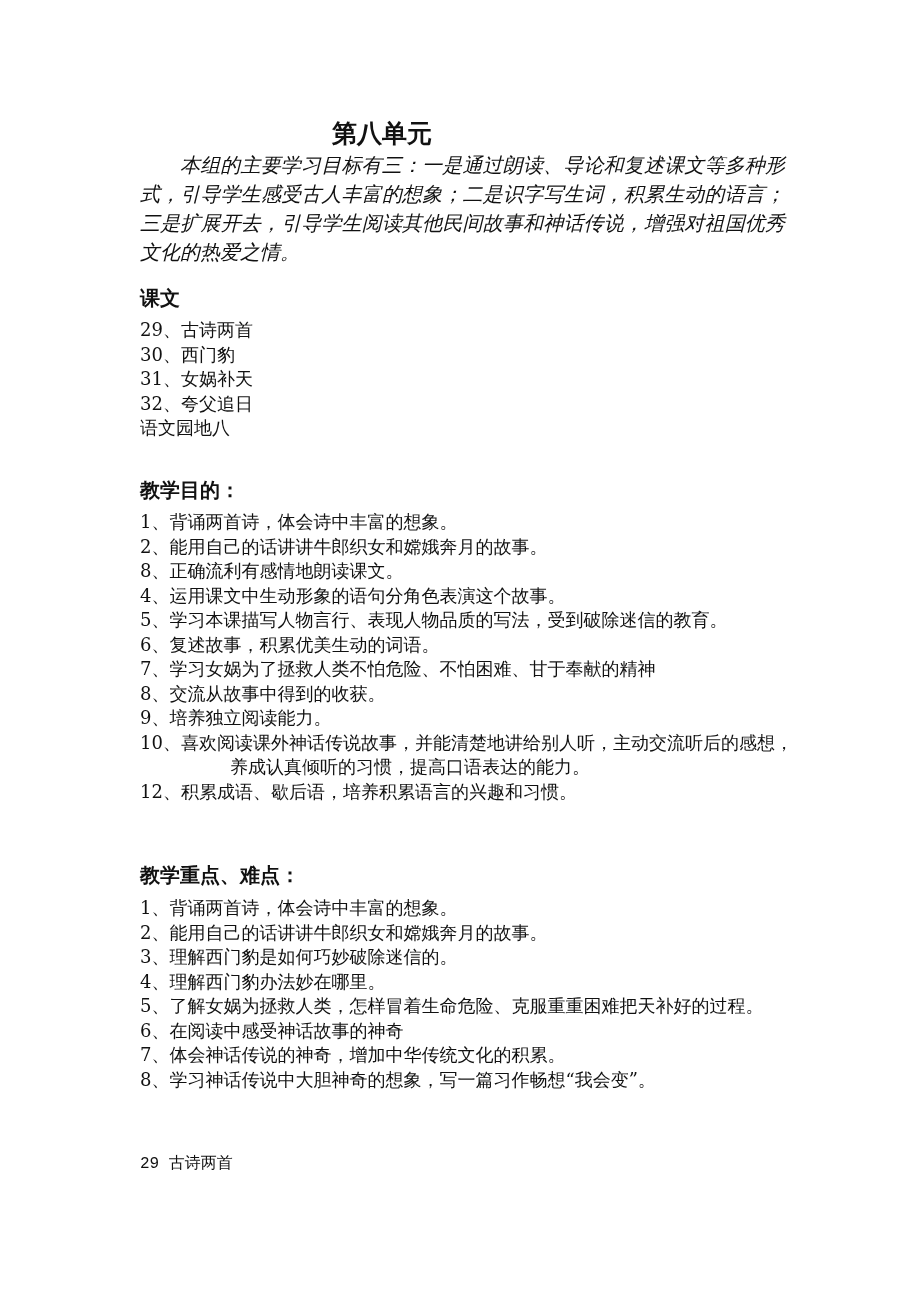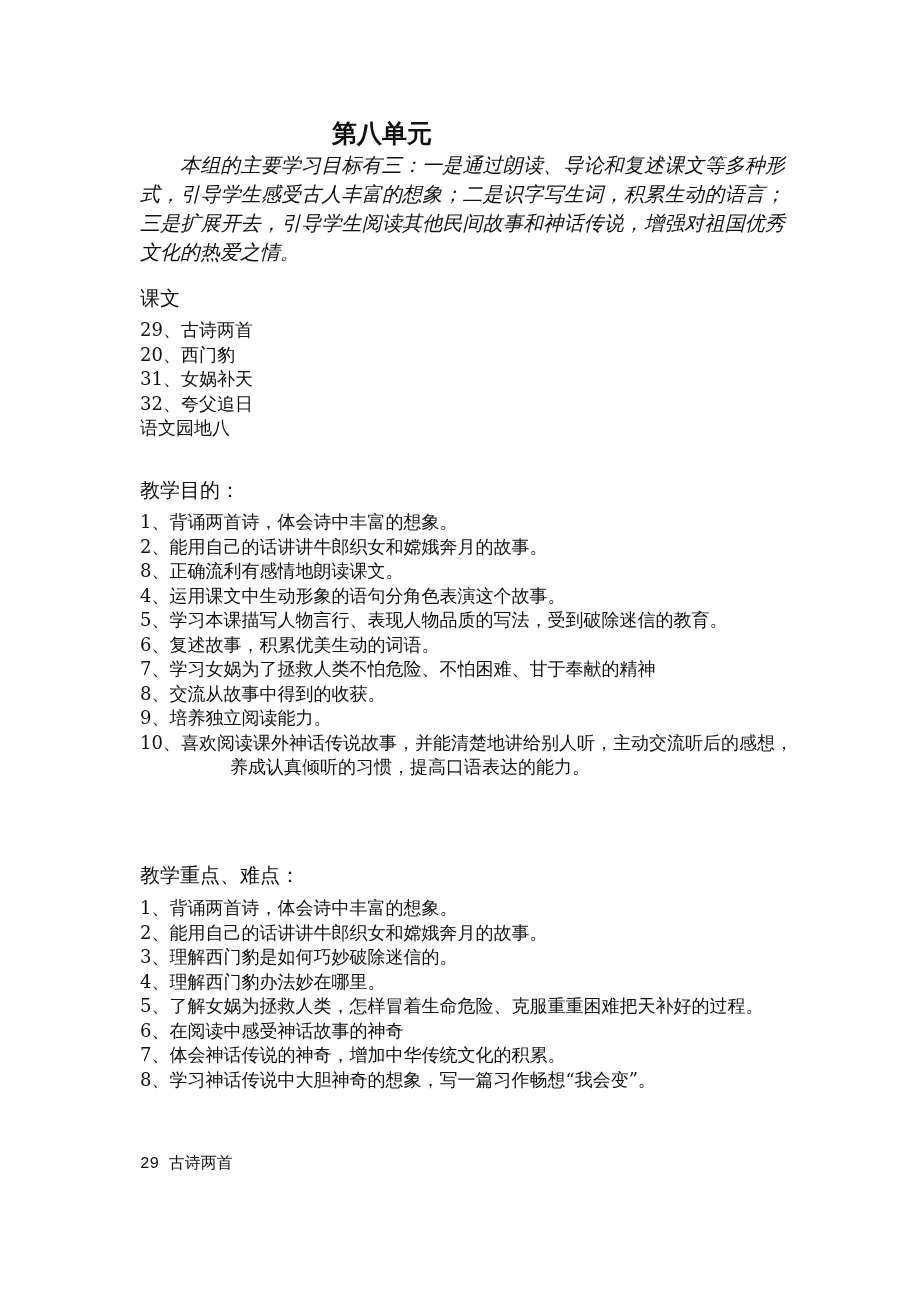--- a/index.html
+++ b/index.html
@@ -3,54 +3,55 @@
 <meta charset="utf-8">
 <style>
   html, body { margin: 0; padding: 0; background: #ffffff; }
   body { width: 920px; height: 1302px; position: relative; overflow: hidden;
          font-family: "DejaVu Serif", "Liberation Serif", serif; color: #111; }
   .abs { position: absolute; }
   .title { left: 0; width: 764px; top: 118px; text-align: center; font-size: 25px; font-weight: bold;
            font-family: "DejaVu Sans", "Liberation Sans", sans-serif; line-height: 32px; }
   .intro { left: 140px; width: 645px; top: 151px; font-size: 20px; line-height: 29px; text-indent: 40px;
            text-align: justify; font-style: italic; }
-  .h2 { left: 140px; font-size: 20px; font-weight: normal; font-family: "DejaVu Sans", "Liberation Sans", sans-serif; line-height: 28px; text-align: right; }
+  .h2 { left: 140px; font-size: 20px; font-weight: bold; font-family: "DejaVu Sans", "Liberation Sans", sans-serif; line-height: 28px; text-align: right; }
   .list { left: 140px; font-size: 18px; line-height: 24.5px; margin: 0; padding: 0; list-style: none; }
   .list li { white-space: nowrap; }
   .cont { padding-left: 90px; }
   .sub { left: 140px; top: 1150px; font-size: 16px; font-family: Liberation Mono, monospace; line-height: 28px; }
 </style>
 </head>
 <body>
 
 <div class="abs title">第八单元</div>
 <div class="abs intro">本组的主要学习目标有三：一是通过朗读、导论和复述课文等多种形式，引导学生感受古人丰富的想象；二是识字写生词，积累生动的语言；三是扩展开去，引导学生阅读其他民间故事和神话传说，增强对祖国优秀文化的热爱之情。</div>
 
 <div class="abs h2" style="top:284px">课文</div>
 <ul class="abs list" style="top:318px">
   <li>29、古诗两首</li>
-  <li>20、西门豹</li>
+  <li>30、西门豹</li>
   <li>31、女娲补天</li>
   <li>32、夸父追日</li>
   <li>语文园地八</li>
 </ul>
 
 <div class="abs h2" style="top:476px">教学目的：</div>
 <ul class="abs list" style="top:510px">
   <li>1、背诵两首诗，体会诗中丰富的想象。</li>
   <li>2、能用自己的话讲讲牛郎织女和嫦娥奔月的故事。</li>
   <li>8、正确流利有感情地朗读课文。</li>
   <li>4、运用课文中生动形象的语句分角色表演这个故事。</li>
   <li>5、学习本课描写人物言行、表现人物品质的写法，受到破除迷信的教育。</li>
   <li>6、复述故事，积累优美生动的词语。</li>
   <li>7、学习女娲为了拯救人类不怕危险、不怕困难、甘于奉献的精神</li>
   <li>8、交流从故事中得到的收获。</li>
   <li>9、培养独立阅读能力。</li>
   <li>10、喜欢阅读课外神话传说故事，并能清楚地讲给别人听，主动交流听后的感想，</li>
   <li class="cont">养成认真倾听的习惯，提高口语表达的能力。</li>
+  <li>12、积累成语、歇后语，培养积累语言的兴趣和习惯。</li>
 </ul>
 
 <div class="abs h2" style="top:861px">教学重点、难点：</div>
 <ul class="abs list" style="top:896px">
   <li>1、背诵两首诗，体会诗中丰富的想象。</li>
   <li>2、能用自己的话讲讲牛郎织女和嫦娥奔月的故事。</li>
   <li>3、理解西门豹是如何巧妙破除迷信的。</li>
   <li>4、理解西门豹办法妙在哪里。</li>
   <li>5、了解女娲为拯救人类，怎样冒着生命危险、克服重重困难把天补好的过程。</li>
   <li>6、在阅读中感受神话故事的神奇</li>

